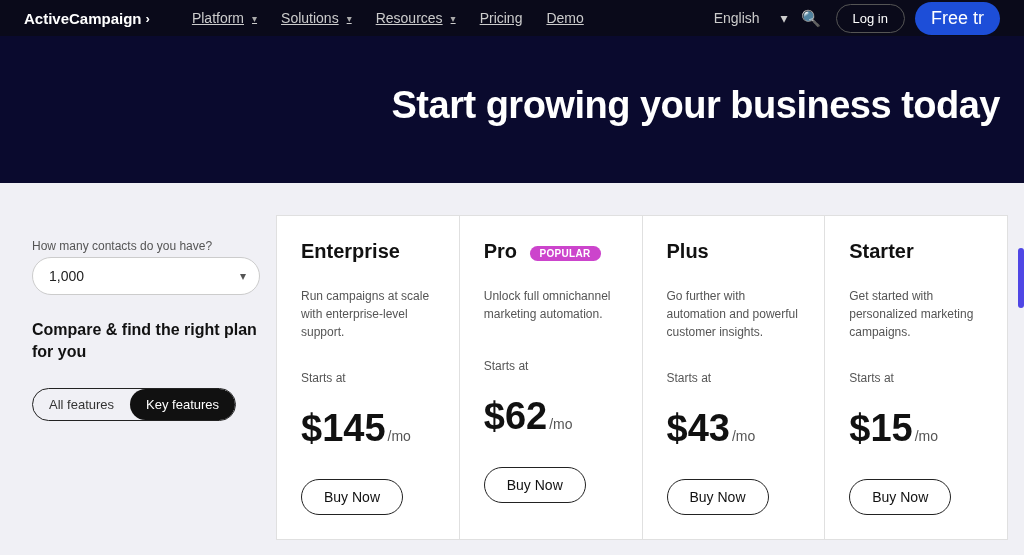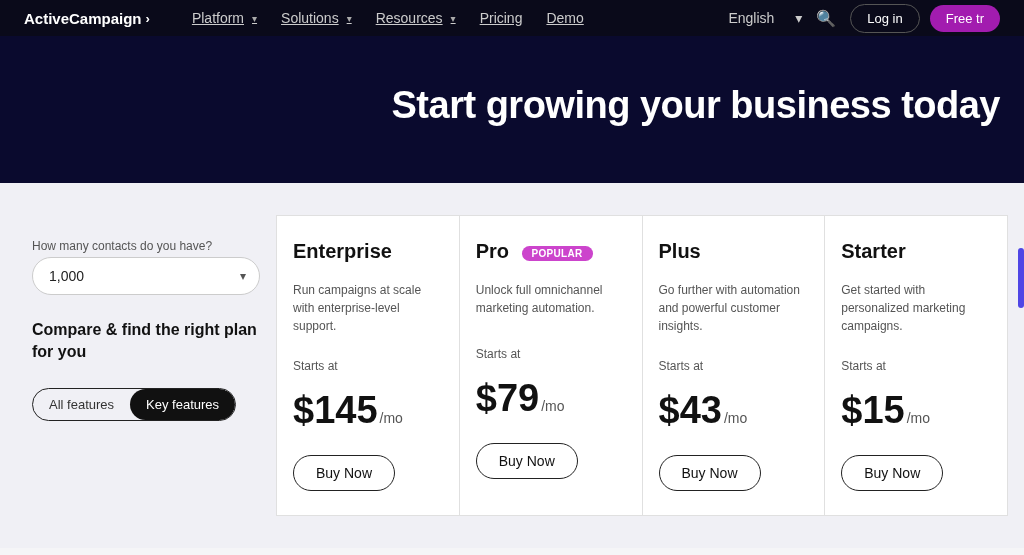--- a/index.html
+++ b/index.html
@@ -69,26 +69,26 @@
     .btn-login {
       background: transparent;
       border: 1px solid #555;
       color: #fff;
       border-radius: 20px;
       padding: 6px 16px;
       font-size: 13px;
       cursor: pointer;
     }
     .btn-free {
-      background: #a21caf;
+      background: #1d4ed8;
       border: none;
       color: #fff;
       border-radius: 20px;
       padding: 6px 16px;
-      font-size: 13px;
+      font-size: 18px;
       cursor: pointer;
       white-space: nowrap;
     }
 
     
     .hero {
       background: #0a0a2e;
       color: #fff;
       text-align: right;
       padding: 48px 24px 56px;
@@ -182,24 +182,24 @@
     
     .plans-wrapper {
       display: flex;
       flex: 1;
       gap: 0;
     }
     .plan-card {
       flex: 1;
       background: #fff;
       border: 1px solid #e0e0e0;
-      padding: 24px 16px;
+      padding: 24px 24px;
       display: flex;
       flex-direction: column;
-      gap: 18px;
+      gap: 24px;
       position: relative;
       min-width: 0;
     }
     .plan-card:not(:last-child) {
       border-right: none;
     }
     .plan-name {
       font-size: 20px;
       font-weight: 700;
       color: #111;
@@ -355,21 +355,21 @@
     </div>
 
     <div class="plan-card">
       <div>
         <span class="plan-name">Pro</span>
         <span class="popular-badge">Popular</span>
       </div>
       <div class="plan-desc">Unlock full omnichannel marketing automation.</div>
       <div class="starts-at">Starts at</div>
       <div class="price-row">
-        <span class="price-dollar">$79</span>
+        <span class="price-dollar">$62</span>
         <span class="price-mo">/mo</span>
       </div>
       <button class="buy-btn">Buy Now</button>
     </div>
 
     <div class="plan-card">
       <div>
         <span class="plan-name">Plus</span>
       </div>
       <div class="plan-desc">Go further with automation and powerful customer insights.</div>

